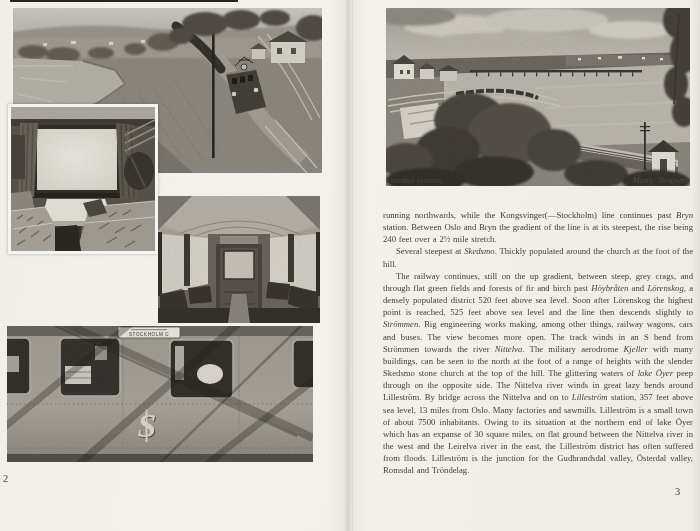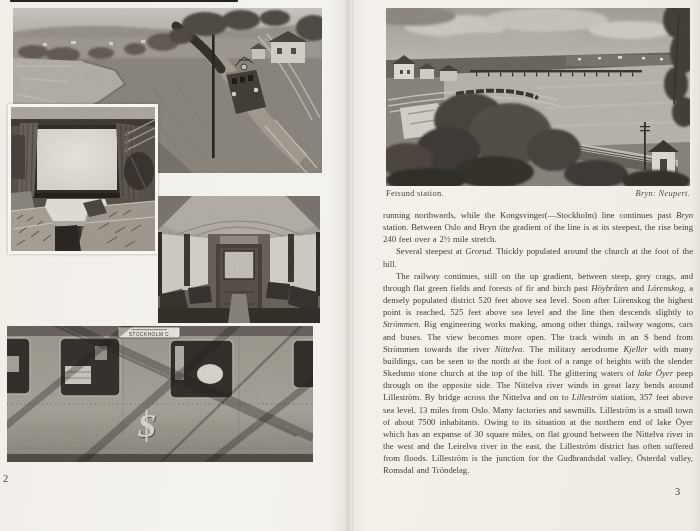--- a/index.html
+++ b/index.html
@@ -15,21 +15,21 @@
   .photo-compartment{
     left:8px; top:104px; width:150px; height:150px;
     background:#f7f5f0; padding:3px; box-sizing:border-box;
     box-shadow:0 0 3px rgba(60,55,45,.35);
   }
   .photo-saloon{left:158px; top:196px; width:162px; height:127px;}
   .photo-side{left:7px; top:326px; width:306px; height:136px;}
   .photo-fetsund{left:386px; top:8px; width:304px; height:178px;}
 
   .caption-row{
-    position:absolute; left:386px; top:189px; width:304px;
+    position:absolute; left:386px; top:176px; width:304px;
     display:flex; justify-content:space-between; align-items:baseline;
     font-size:8.4px; color:#4c483f; letter-spacing:.3px;
   }
   .credit{font-style:italic; color:#534e44;}
 
   .body-text{
     position:absolute; left:383px; top:209px; width:310px;
     font-size:8.7px; line-height:12.15px; color:#433f38;
     text-align:justify; word-spacing:.6px;
   }
@@ -400,26 +400,26 @@
           <ellipse cx="290" cy="76" rx="12" ry="17"></ellipse>
             <ellipse cx="298" cy="104" rx="12" ry="15"></ellipse>
         </g>
         <path d="M293,6 L288,96" stroke="#3a362f" stroke-width="1.6"></path>
         <rect width="304" height="178" filter="url(#grain)" opacity=".1"></rect>
       </svg>
     </figure>
 
     <div class="caption-row">
       <span class="caption">Fetsund station.</span>
-      <span class="credit">Bryn: Neupert.</span>
+      <span class="credit">Many: Neupert.</span>
     </div>
 
     <div class="body-text">
         <p><span>running northwards, while the Kongsvinger(—Stockholm) line continues past </span><i>Bryn</i><span> station. Between Oslo and Bryn the gradient of the line is at its steepest, the rise being 240 feet over a 2½ mile stretch.</span></p>
-        <p class="indent"><span>Several steepest at </span><i>Grorud</i><span>. Thickly populated around the church at the foot of the hill.</span></p>
+        <p class="indent"><span>Several steepest at </span><i>Skedsmo</i><span>. Thickly populated around the church at the foot of the hill.</span></p>
         <p class="indent"><span>The railway continues, still on the up gradient, between steep, grey crags, and through flat green fields and forests of fir and birch past </span><i>Höybråten</i><span> and </span><i>Lörenskog</i><span>, a densely populated district 520 feet above sea level. Soon after Lörenskog the highest point is reached, 525 feet above sea level and the line then descends slightly to </span><i>Strömmen</i><span>. Big engineering works making, among other things, railway wagons, cars and buses. The view becomes more open. The track winds in an S bend from Strömmen towards the river </span><i>Nittelva</i><span>. The military aerodrome </span><i>Kjeller</i><span> with many buildings, can be seen to the north at the foot of a range of heights with the slender Skedsmo stone church at the top of the hill. The glittering waters of </span><i>lake Öyer</i><span> peep through on the opposite side. The Nittelva river winds in great lazy bends around Lilleström. By bridge across the Nittelva and on to </span><i>Lilleström</i><span> station, 357 feet above sea level, 13 miles from Oslo. Many factories and sawmills. Lilleström is a small town of about 7500 inhabitants. Owing to its situation at the northern end of lake Öyer which has an expanse of 30 square miles, on flat ground between the Nittelva river in the west and the Leirelva river in the east, the Lilleström district has often suffered from floods. Lilleström is the junction for the Gudbrandsdal valley, Österdal valley, Romsdal and Tröndelag.</span></p>
       </div>
 
     <div class="page-number pn-right">3</div>
   </div>
 
   <div class="gutter"></div>
   <div class="crease"></div>
   <div class="scan-edge-top"></div>
   <div class="scan-edge-right"></div>

